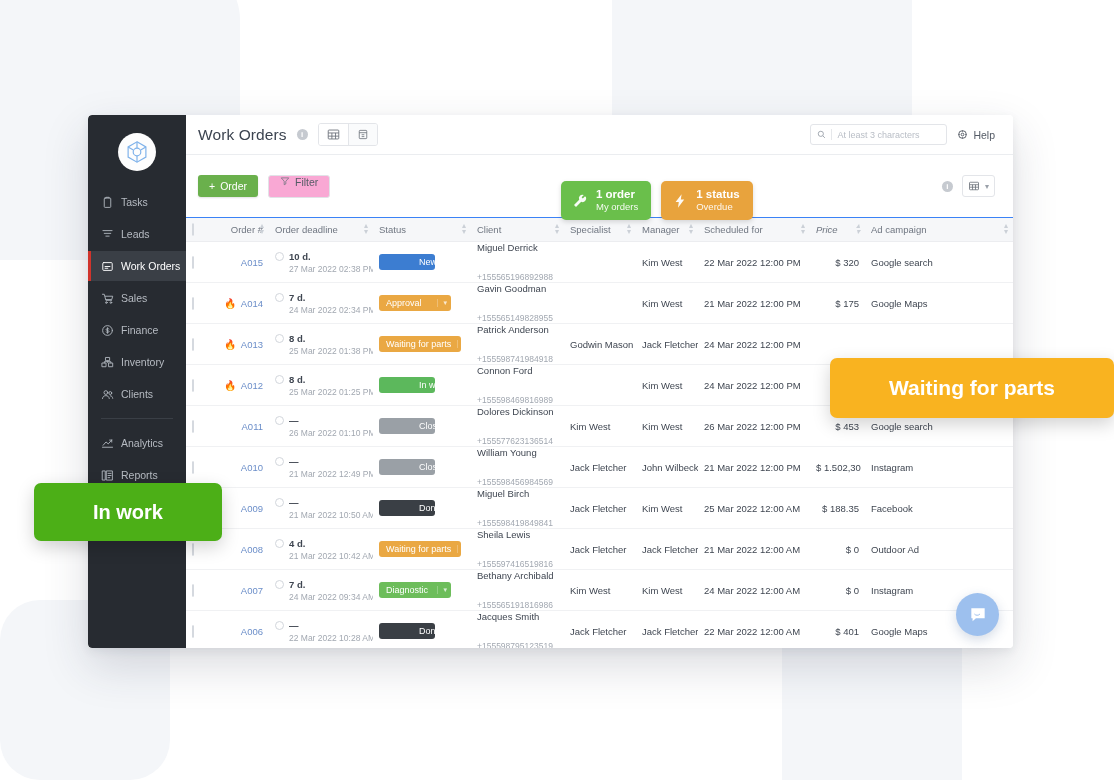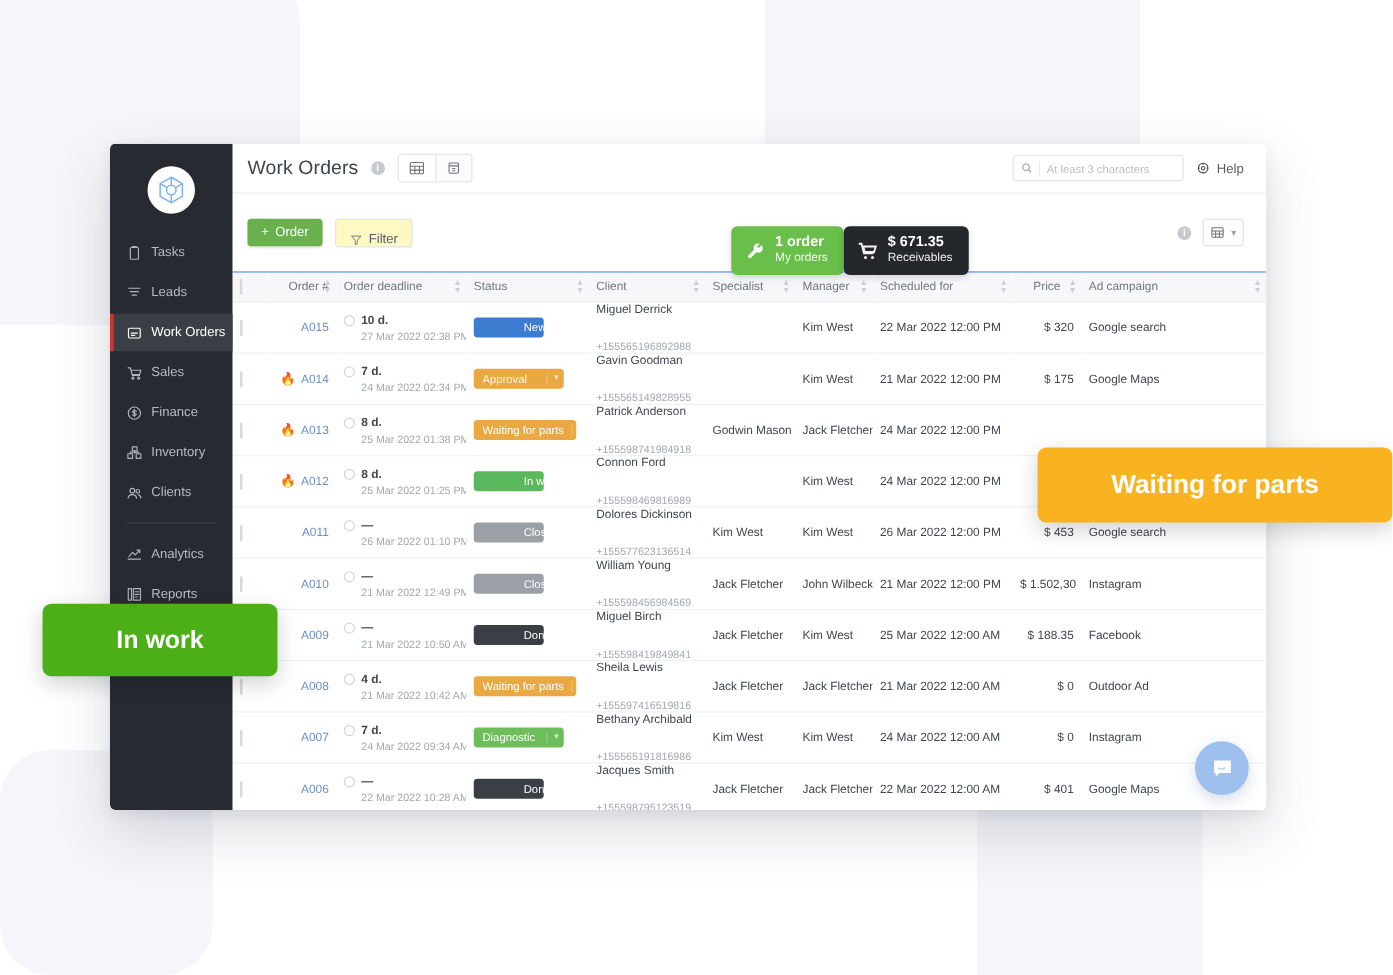--- a/index.html
+++ b/index.html
@@ -91,32 +91,32 @@
   .toolbar {
     height: 62px; flex: 0 0 62px; display: flex; align-items: center;
     padding: 0 18px 0 12px; gap: 10px;
   }
   .btn-order {
     background: #6ab04c; color: #fff; font-size: 10.5px; border-radius: 3px;
     height: 22px; padding: 0 11px; display: flex; align-items: center; gap: 5px;
     box-shadow: 0 1px 2px rgba(0,0,0,.12);
   }
   .btn-filter {
-    background: #fef9c3; color: #555c66; font-size: 10.5px; border: 1px solid #e1e3e7; border-radius: 3px;
-    height: 23px; padding: 0 11px; display: flex; align-items: flex-end; gap: 5px;
+    background: #f9a8d4; color: #555c66; font-size: 10.5px; border: 1px solid #e1e3e7; border-radius: 3px;
+    height: 23px; padding: 0 11px; display: flex; align-items: flex-start; gap: 5px;
   }
   .toolbar-spacer { flex: 1 1 auto; }
   .col-cfg { display:flex; align-items:center; gap:9px; }
   .col-cfg .box {
     border:1px solid #e3e5e9; border-radius:3px; height:22px; display:flex; align-items:center;
     padding: 0 5px; gap: 5px; background:#fff; color:#8a9099;
   }
 
   
-  .cards { position: absolute; left: 497px; top: 66px; display: flex; z-index: 5; }
+  .cards { position: absolute; left: 473px; top: 66px; display: flex; gap: 10px; z-index: 5; }
   .card {
     height: 39px; border-radius: 5px; color: #fff;
     display: flex; align-items: center; gap: 8px; padding: 0 13px 0 11px;
     box-shadow: 0 2px 5px rgba(0,0,0,.14);
   }
   .card .cic { font-size: 15px; opacity: .95; display:flex; align-items:center; }
   .card .ctxt { line-height: 1.15; }
   .card .cval { font-size: 11.5px; font-weight: bold; }
   .card .clbl { font-size: 9.5px; opacity: .92; }
 
@@ -365,21 +365,21 @@
           <thead>
             <tr id="head-row">
                 <th><span class="chk"></span></th>
                 <th style="text-align: right;"><span>Order #</span><span class="sorter">▴<br>▾</span></th>
                 <th><span>Order deadline</span><span class="sorter">▴<br>▾</span></th>
                 <th><span>Status</span><span class="sorter">▴<br>▾</span></th>
                 <th><span>Client</span><span class="sorter">▴<br>▾</span></th>
                 <th><span>Specialist</span><span class="sorter">▴<br>▾</span></th>
                 <th><span>Manager</span><span class="sorter">▴<br>▾</span></th>
                 <th><span>Scheduled for</span><span class="sorter">▴<br>▾</span></th>
-                <th style="text-align: center;"><span>Price</span><span class="sorter">▴<br>▾</span></th>
+                <th style="text-align: left; font-style: italic;"><span>Price</span><span class="sorter">▴<br>▾</span></th>
                 <th><span>Ad campaign</span><span class="sorter">▴<br>▾</span></th>
               </tr>
           </thead>
           <tbody id="body-rows">
               <tr>
                 <td><span class="chk"></span></td>
                 <td>
                   <span class="ordcell">
                     <span class="ordno">A015</span>
                   </span>
@@ -670,32 +670,29 @@
           <span class="cic">
             <svg width="16" height="16" viewBox="0 0 16 16" fill="#ffffff">
               <path d="M14 4.2a3.6 3.6 0 0 1-4.8 4.6L4 14l-2-2 5.2-5.2A3.6 3.6 0 0 1 11.8 2l-2.2 2.2 1.2 1.2 2.2-2.2z"></path>
             </svg>
           </span>
           <span class="ctxt">
             <div class="cval">1 order</div>
             <div class="clbl">My orders</div>
           </span>
         </div>
-        <div class="card" style="background: rgb(36, 40, 45);">
+        <div class="card" style="background: rgb(232, 163, 61);">
           <span class="cic">
             <svg width="16" height="16" viewBox="0 0 16 16" fill="#ffffff">
-              <path d="M1 2h2.2l2 7.6h7.6" fill="none" stroke="currentColor" stroke-width="1.5"></path>
-              <circle cx="6.4" cy="13" r="1.2"></circle>
-              <circle cx="12" cy="13" r="1.2"></circle>
-              <path d="M4.6 4.2h10l-1.3 4.4H5.8z" fill="none" stroke="currentColor" stroke-width="1.5"></path>
+              <path d="M9.6 1.2 3.6 9h3.2l-.8 5.8 6.2-8.2H8.8z"></path>
             </svg>
           </span>
           <span class="ctxt">
-            <div class="cval">$ 671.35</div>
-            <div class="clbl">Receivables</div>
+            <div class="cval">1 status</div>
+            <div class="clbl">Overdue</div>
           </span>
         </div>
       </div>
   </div>
 
   <div class="chat-bubble">
     <svg width="20" height="20" viewBox="0 0 24 24" fill="#ffffff">
       <path d="M4 4h16v12H9.5L5.5 19.5V16H4z"></path>
       <path d="M8 11.2c1.4 1.6 4.6 1.6 6 0" stroke="#9dc0ee" stroke-width="1.2" fill="none" stroke-linecap="round"></path>
     </svg>

